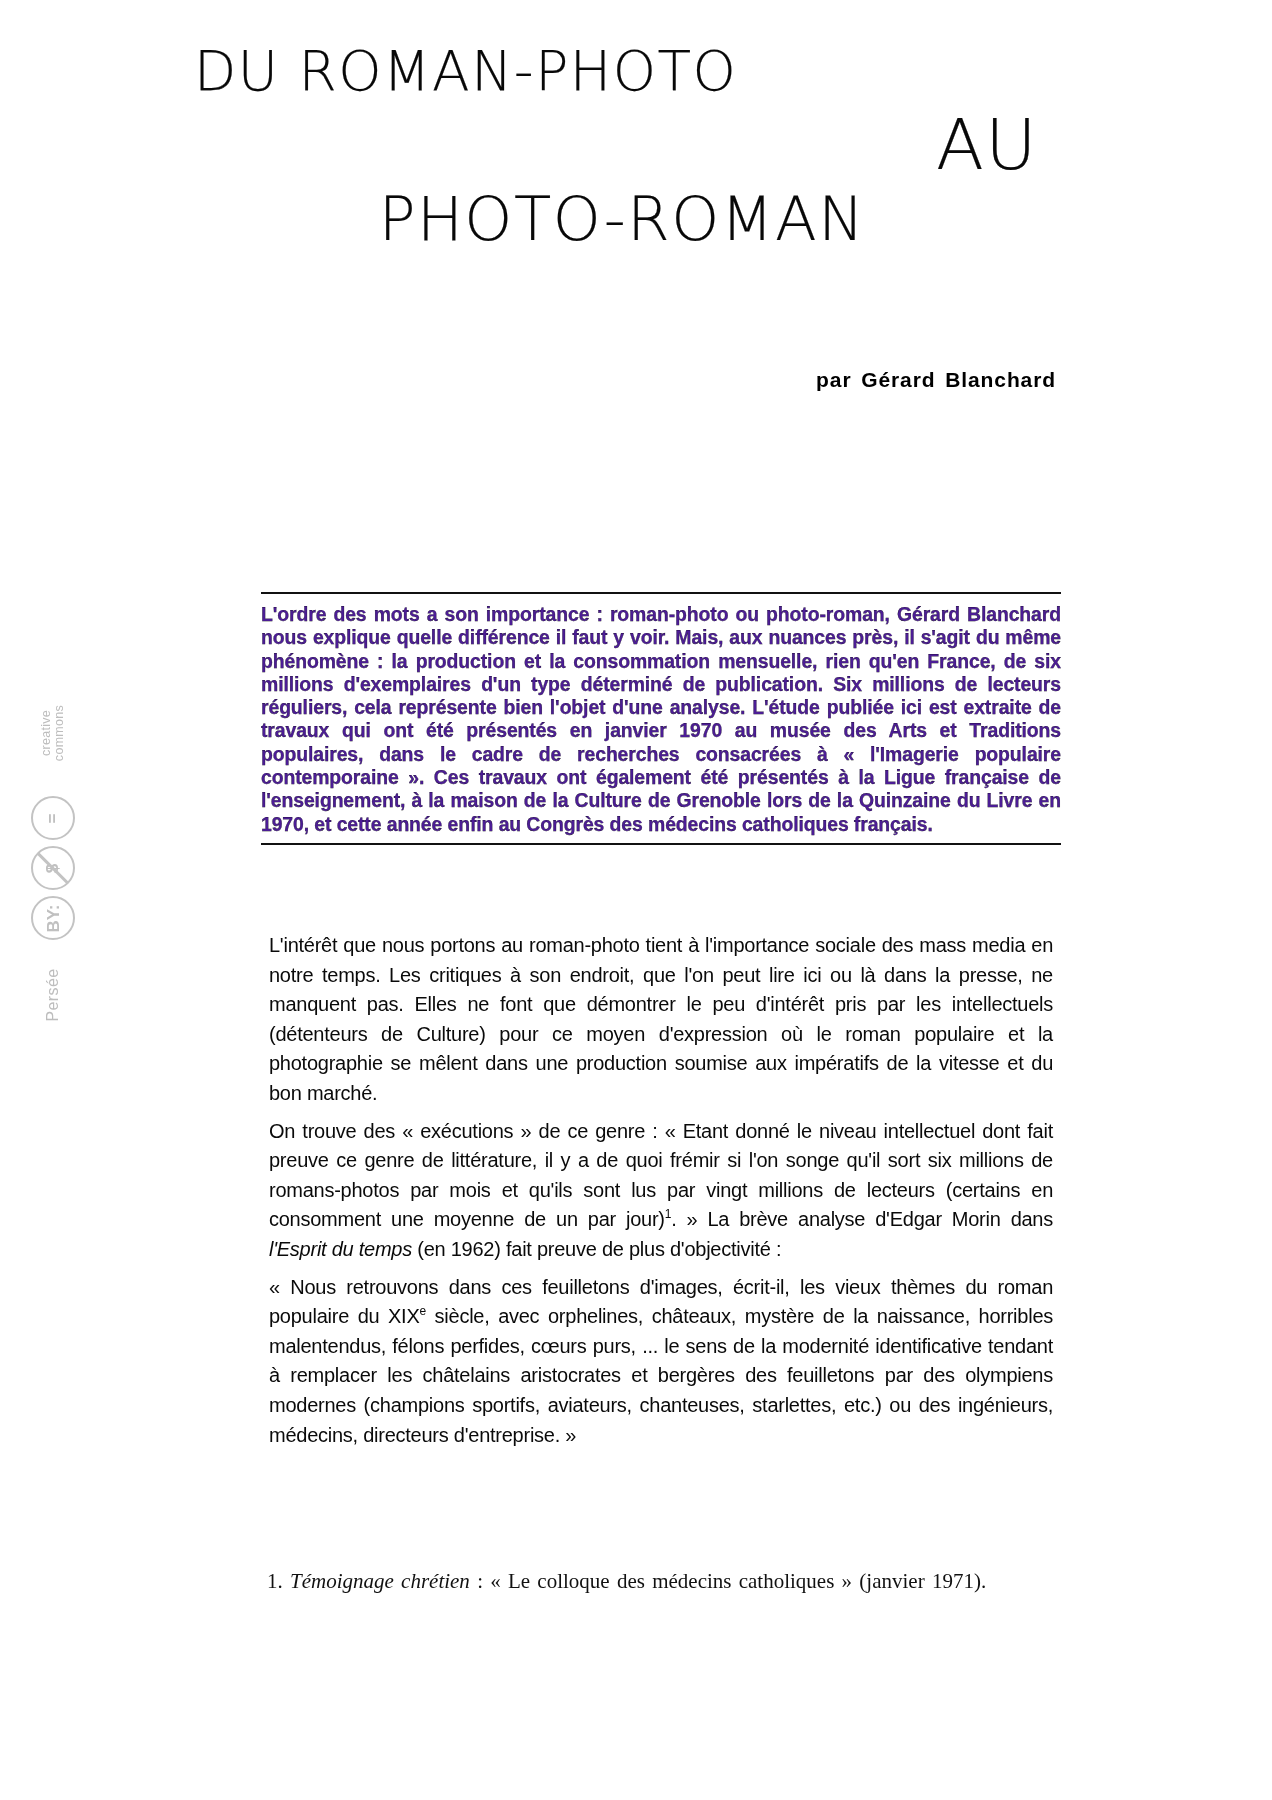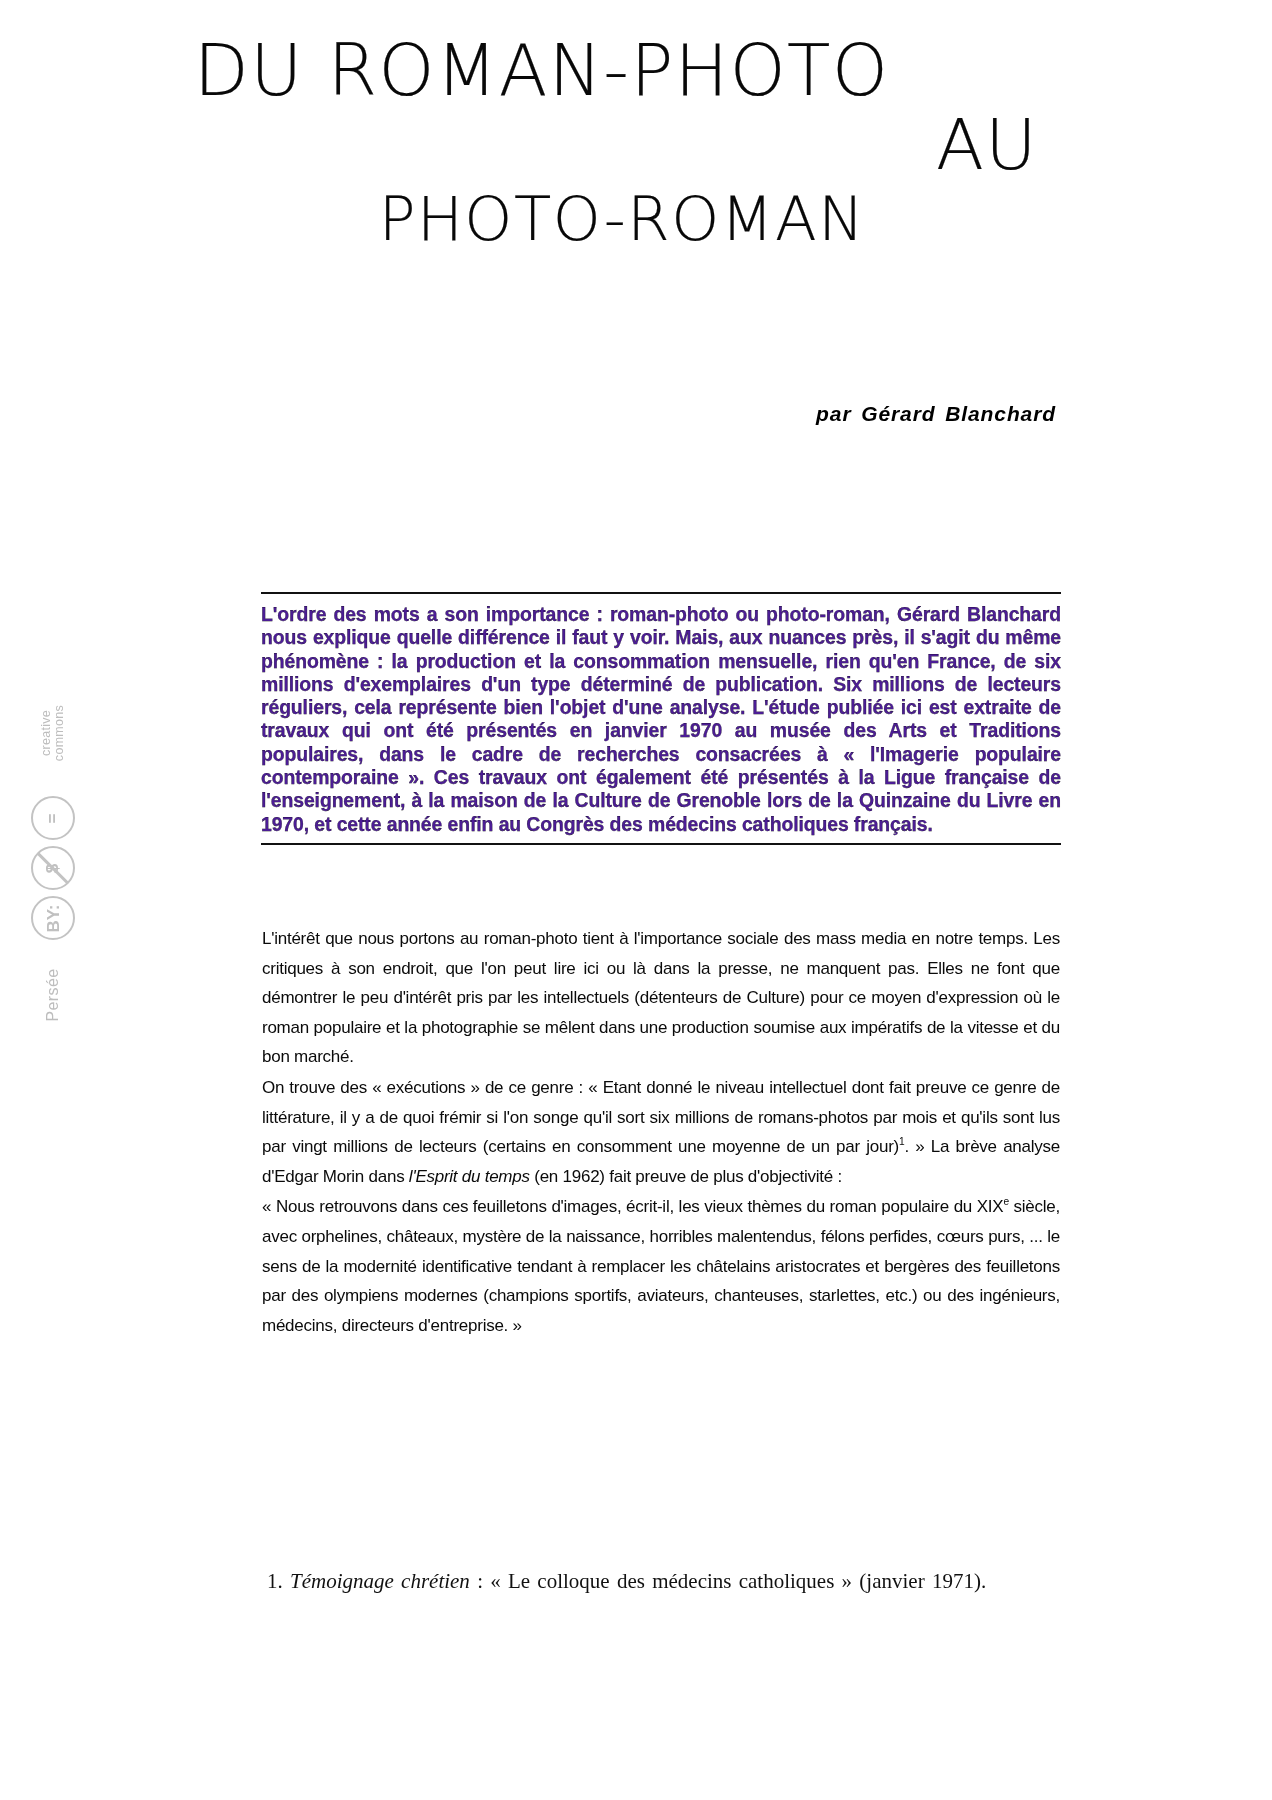--- a/index.html
+++ b/index.html
@@ -32,36 +32,35 @@
   .title-line {
     font-family: "DejaVu Sans", sans-serif;
     font-weight: 300;
     font-size: 70px;
     line-height: 74px;
     letter-spacing: 1.5px;
     color: #080808;
     white-space: nowrap;
     -webkit-text-stroke: 0.2px #000;
   }
-  .title-line.l1 { text-align: left; padding-left: 4px; font-size: 71px; }
+  .title-line.l1 { text-align: left; padding-left: 4px; font-size: 55px; }
   .title-line.l2 { padding-right: 18px; }
   .title-line.l3 { text-align: center; padding-right: 2px; font-size: 61px; }
 
   
   .byline {
     position: absolute;
     right: 216px;
-    top: 402px;
+    top: 368px;
     font-family: "Liberation Sans", sans-serif;
     font-weight: bold;
     font-size: 21px;
     letter-spacing: 0.9px;
     word-spacing: 3px;
     color: #000;
-    font-style: italic;
   }
 
   
   .abstract {
     position: absolute;
     left: 261px;
     top: 592px;
     width: 800px;
     border-top: 2px solid #111;
     border-bottom: 2px solid #111;
@@ -81,23 +80,23 @@
   }
 
   
   .body-text {
     position: absolute;
     left: 261px;
     top: 923px;
     width: 800px;
   }
   .body-text p {
-    margin: 1px;
-    font-family: "Liberation Sans", sans-serif;
-    font-size: 17px;
+    margin: 8px;
+    font-family: "Liberation Sans", sans-serif;
+    font-size: 20px;
     line-height: 29.6px;
     text-align: justify;
     text-align-last: left;
     letter-spacing: -0.25px;
     color: #0a0a0a;
   }
   .body-text p.cont { text-indent: 0; }
   .ital { font-style: italic; }
   sup {
     font-size: 0.6em;

